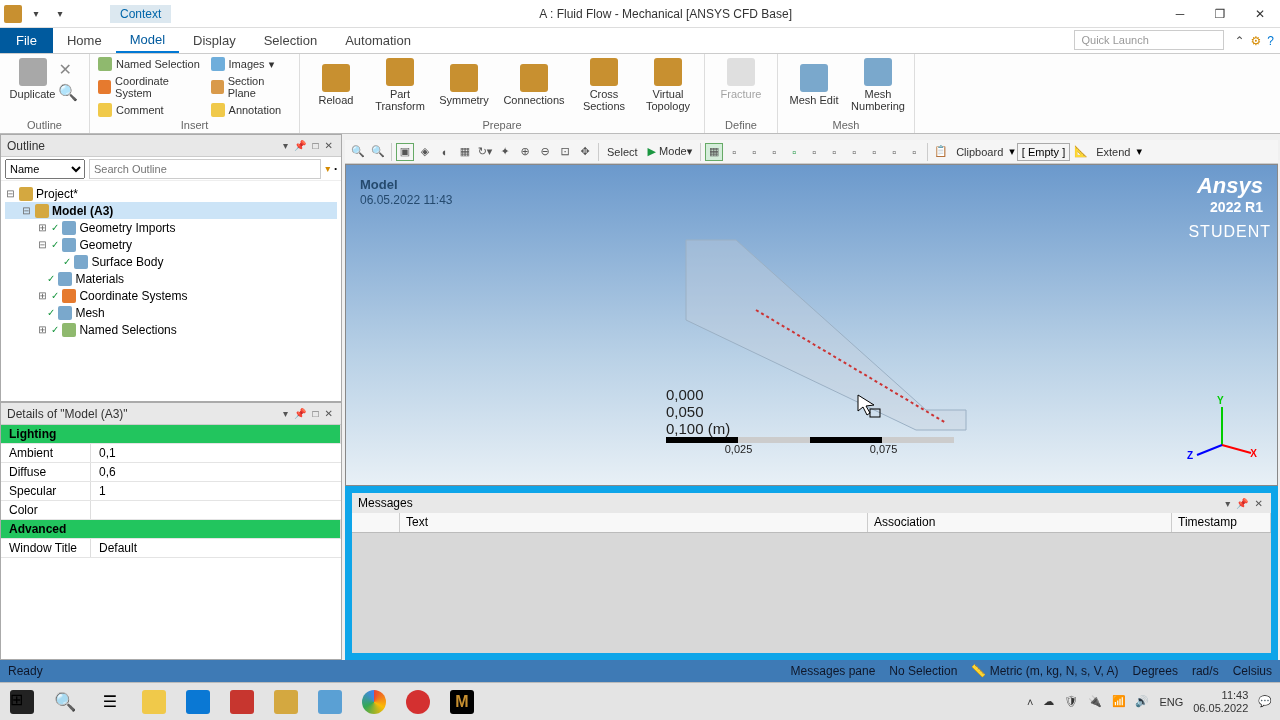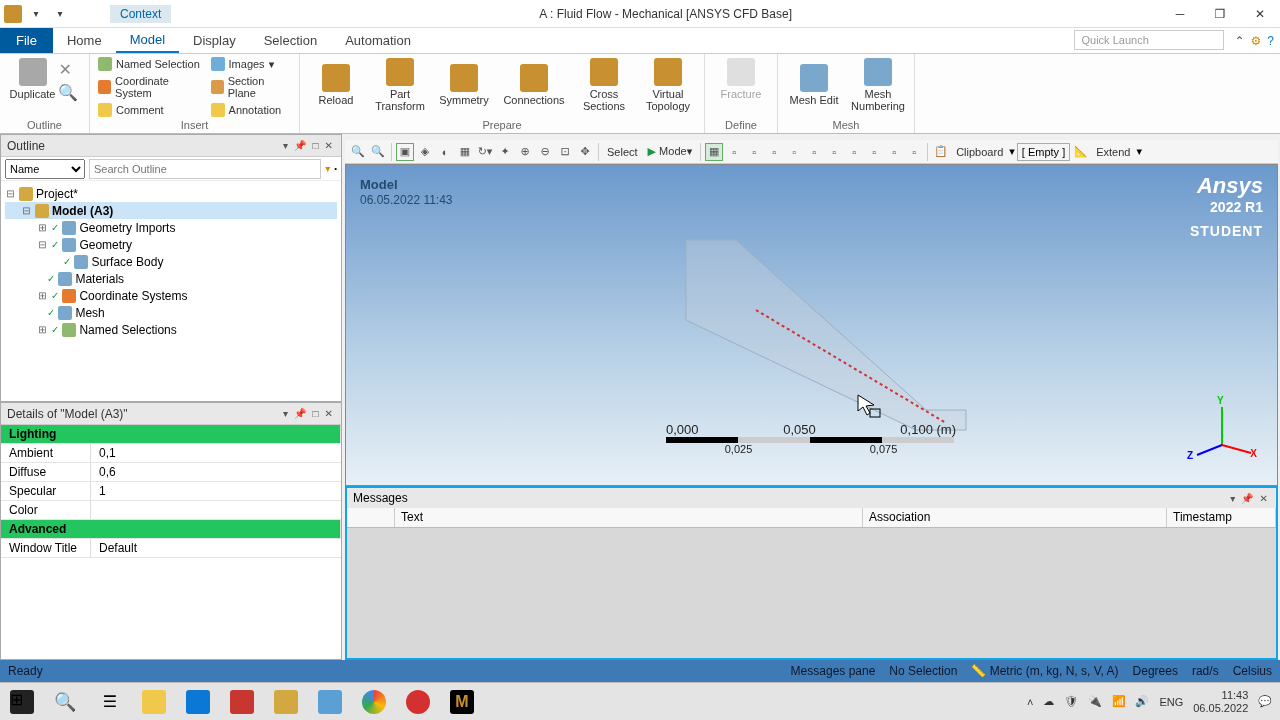--- a/index.html
+++ b/index.html
@@ -64,32 +64,32 @@
 .prop-row.section { background: #22c55e; font-weight: bold; }
 .prop-key { width: 90px; padding: 2px 8px; border-right: 1px solid #ddd; }
 .prop-val { flex: 1; padding: 2px 8px; }
 
 
 .graphics { position: absolute; left: 345px; top: 164px; right: 2px; height: 322px; background: linear-gradient(#6b99cc 0%, #b9d1e6 60%, #e8f0f6 100%); border:1px solid #888; }
 .gfx-title { position: absolute; left: 14px; top: 12px; font-weight: bold; color: #254a6e; font-size: 13px; }
 .gfx-date { position: absolute; left: 14px; top: 28px; color: #254a6e; font-size: 12px; }
 .ansys-logo { position: absolute; right: 14px; top: 8px; color: #fff; font-weight: bold; font-size: 22px; font-style: italic; text-align:right; }
 .ansys-sub { position: absolute; right: 14px; top: 34px; color: #fff; font-weight: bold; font-size: 14px; }
-.ansys-student { position: absolute; right: 14px; top: 58px; color: #fff; font-weight: bold; font-size: 14px; letter-spacing:1px; }
+.ansys-student { position: absolute; right: 6px; top: 58px; color: #fff; font-weight: normal; font-size: 16px; letter-spacing:1px; }
 .scale-bar { position: absolute; left: 320px; bottom: 30px; width: 290px; }
 .scale-track { height: 6px; display:flex; }
 .scale-seg { height:6px; width:72px; }
-.scale-labels { display:flex; justify-content:space-between; font-size:13px; color:#222; width:290px; }
+.scale-labels { display:flex; justify-content:space-between; font-size:15px; color:#222; width:290px;flex-direction:column; }
 .scale-sub { display:flex; justify-content:space-around; font-size:11px; color:#222; width:290px; }
 .triad { position: absolute; right: 20px; bottom: 20px; width: 70px; height: 70px; }
 .axis { position:absolute; font-size:10px; font-weight:bold; }
 .geom-svg { position:absolute; left:330px; top:70px; width:300px; height:200px; }
 
 
-.messages-panel { position: absolute; left: 345px; top: 486px; right: 2px; height: 174px; background: #d8d8d8; border:2px solid #0ea5e9; }
+.messages-panel { position: absolute; left: 345px; top: 486px; right: 2px; height: 174px; background: #d8d8d8; border:7px solid #0ea5e9; }
 .msg-header { height:20px; background:#e8e8e8; display:flex; align-items:center; padding:0 6px; font-size:12px; }
 .msg-cols { height:20px; background:#f8f8f8; display:flex; border-bottom:1px solid #bbb; font-size:12px; }
 .msg-col { border-right:1px solid #ccc; padding:2px 6px; }
 
 
 .statusbar { position: absolute; left: 0; bottom: 38px; right: 0; height: 22px; background: #3e7ab5; color: #0f172a; display: flex; align-items: center; font-size: 12px; padding: 0 8px; gap: 0; }
 .statusbar .right { margin-left: auto; display: flex; gap: 14px; }
 
 
 .taskbar { position: absolute; left: 0; bottom: 0; right: 0; height: 38px; background: #e4e4e4; border-top:1px solid #bbb; display: flex; align-items: center; }

